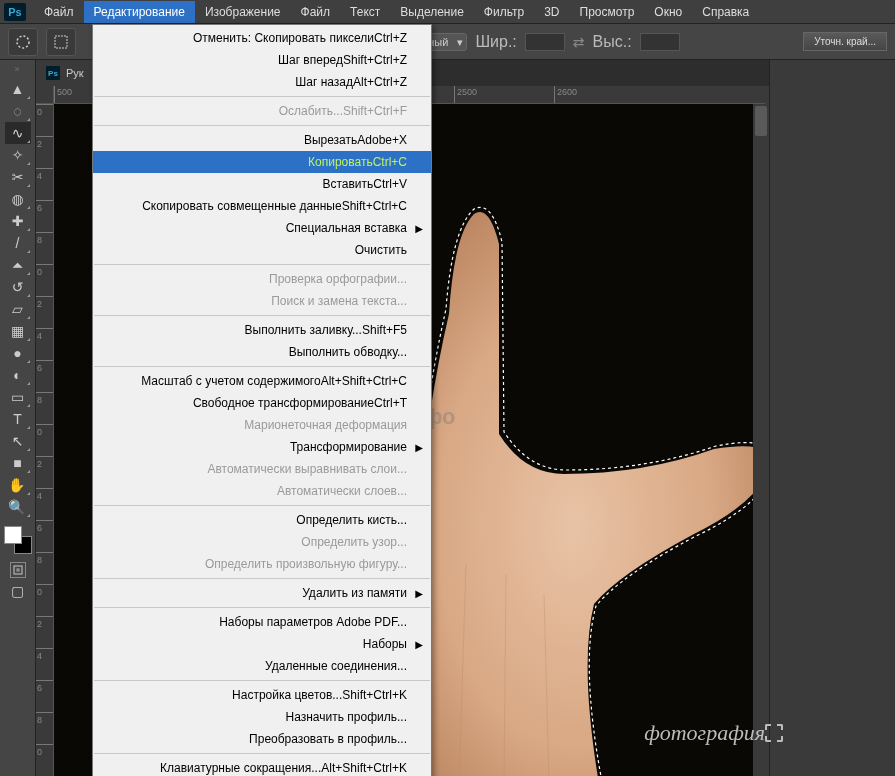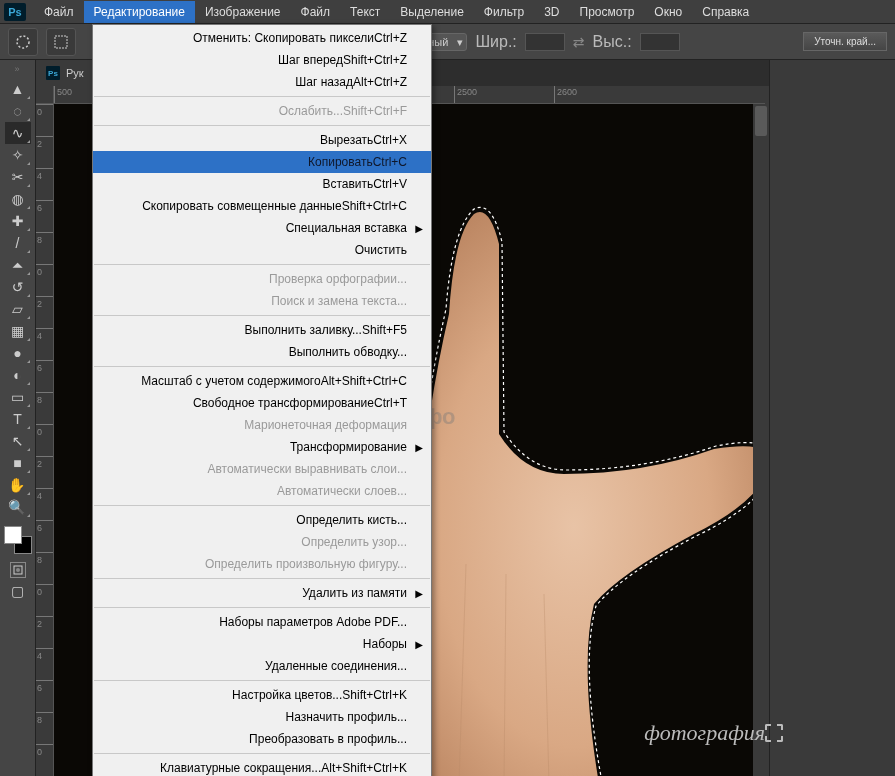--- a/index.html
+++ b/index.html
@@ -56,21 +56,21 @@
 .wm-logo::after { content:""; position:absolute; right:-18px; top:4px; width:14px; height:14px; border:2px dashed #bbb; border-radius:2px; }
 
 
 .right-gutter { position:absolute; right:0; top:60px; width:126px; height:716px; background:#3a3a3a; border-left:1px solid #222; }
 .scrollbar-v { position:absolute; right:126px; top:104px; bottom:0; width:16px; background:#3a3a3a;}
 .scrollbar-v .thumb { position:absolute; top:2px; left:2px; right:2px; height:30px; background:#5a5a5a; border-radius:2px;}
 
 
 .dropdown { position:absolute; left:92px; top:24px; width:340px; background:#f0f0f0; border:1px solid #777; box-shadow:2px 2px 6px rgba(0,0,0,0.4); color:#000; font-size:12px; z-index:100; padding:2px 0;}
 .dd-item { display:flex; justify-content:flex-end; padding:3px 24px 3px 24px; cursor:default; position:relative; line-height:16px;}
-.dd-item.highlight { background:#2d71c6; color:#0f172a; }
+.dd-item.highlight { background:#2d71c6; color:#bef264; }
 .dd-item.disabled { color:#9a9a9a; }
 .dd-item .arrow { position:absolute; right:8px; top:4px; font-size:10px; }
 .dd-sep { border-top:1px solid #c8c8c8; margin:3px 1px; }
 .dd-short { color:inherit; }
 
 
 svg { display:block; }
 </style>
 </head>
 <body>
@@ -256,21 +256,21 @@
       <span class="dd-short">Alt+Ctrl+Z</span>
     </div>
     <div class="dd-sep"></div>
     <div class="dd-item disabled">
       <span>Ослабить...</span>
       <span class="dd-short">Shift+Ctrl+F</span>
     </div>
     <div class="dd-sep"></div>
     <div class="dd-item enabled">
       <span>Вырезать</span>
-      <span class="dd-short">Ctrl+X</span>
+      <span class="dd-short">Adobe+X</span>
     </div>
     <div class="dd-item enabled highlight">
       <span>Копировать</span>
       <span class="dd-short">Ctrl+C</span>
     </div>
     <div class="dd-item enabled">
       <span>Вставить</span>
       <span class="dd-short">Ctrl+V</span>
     </div>
     <div class="dd-item enabled">

